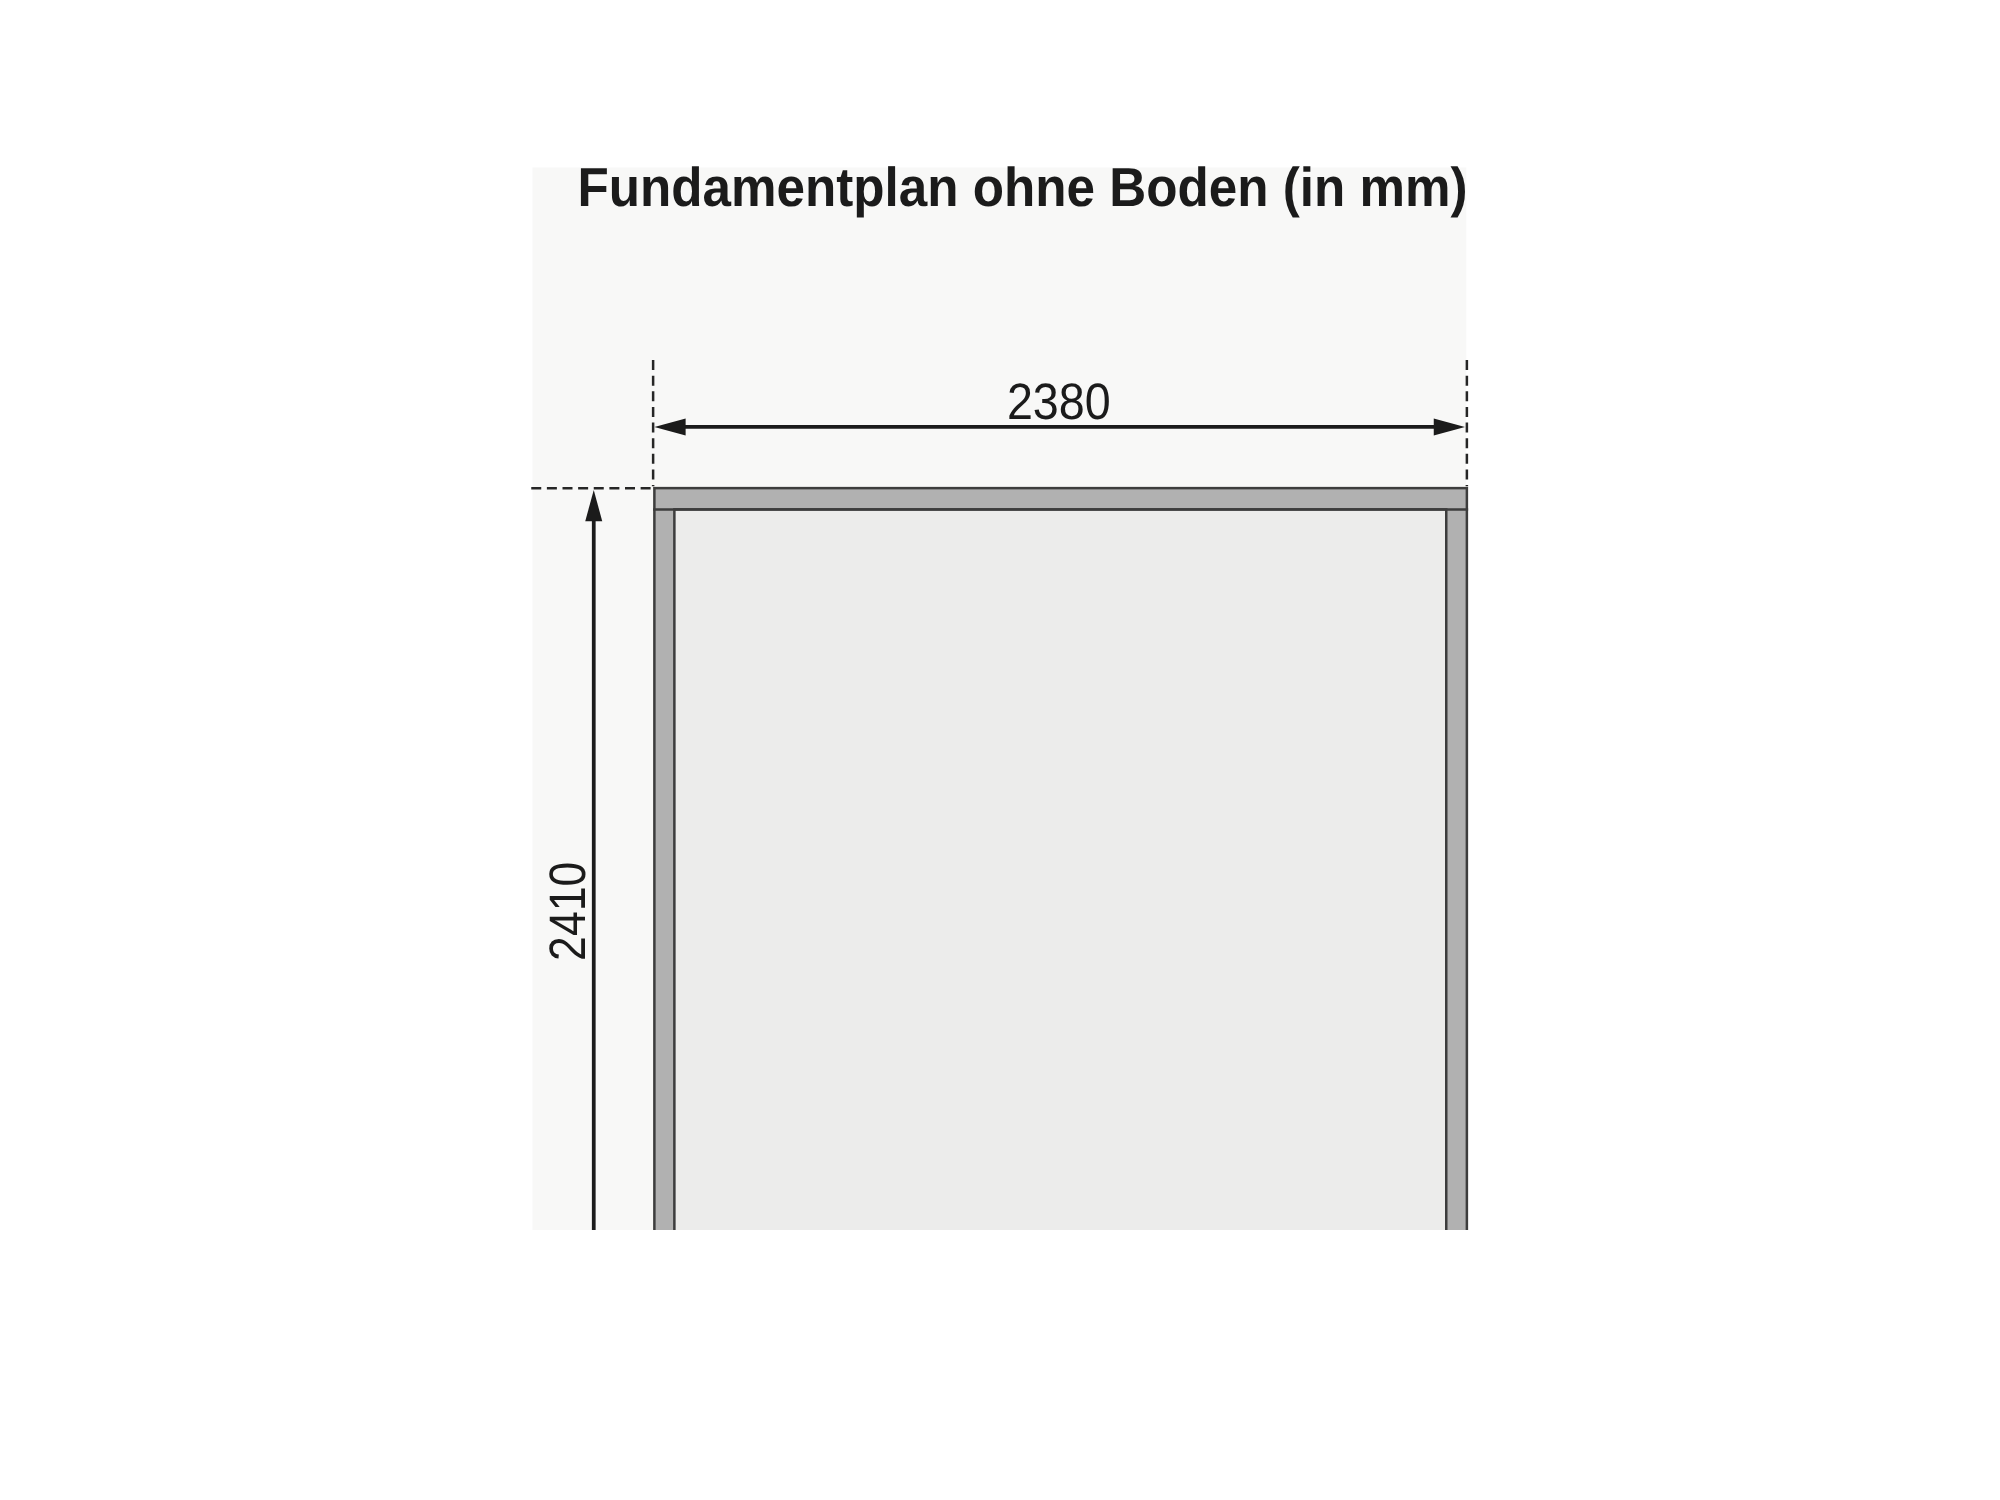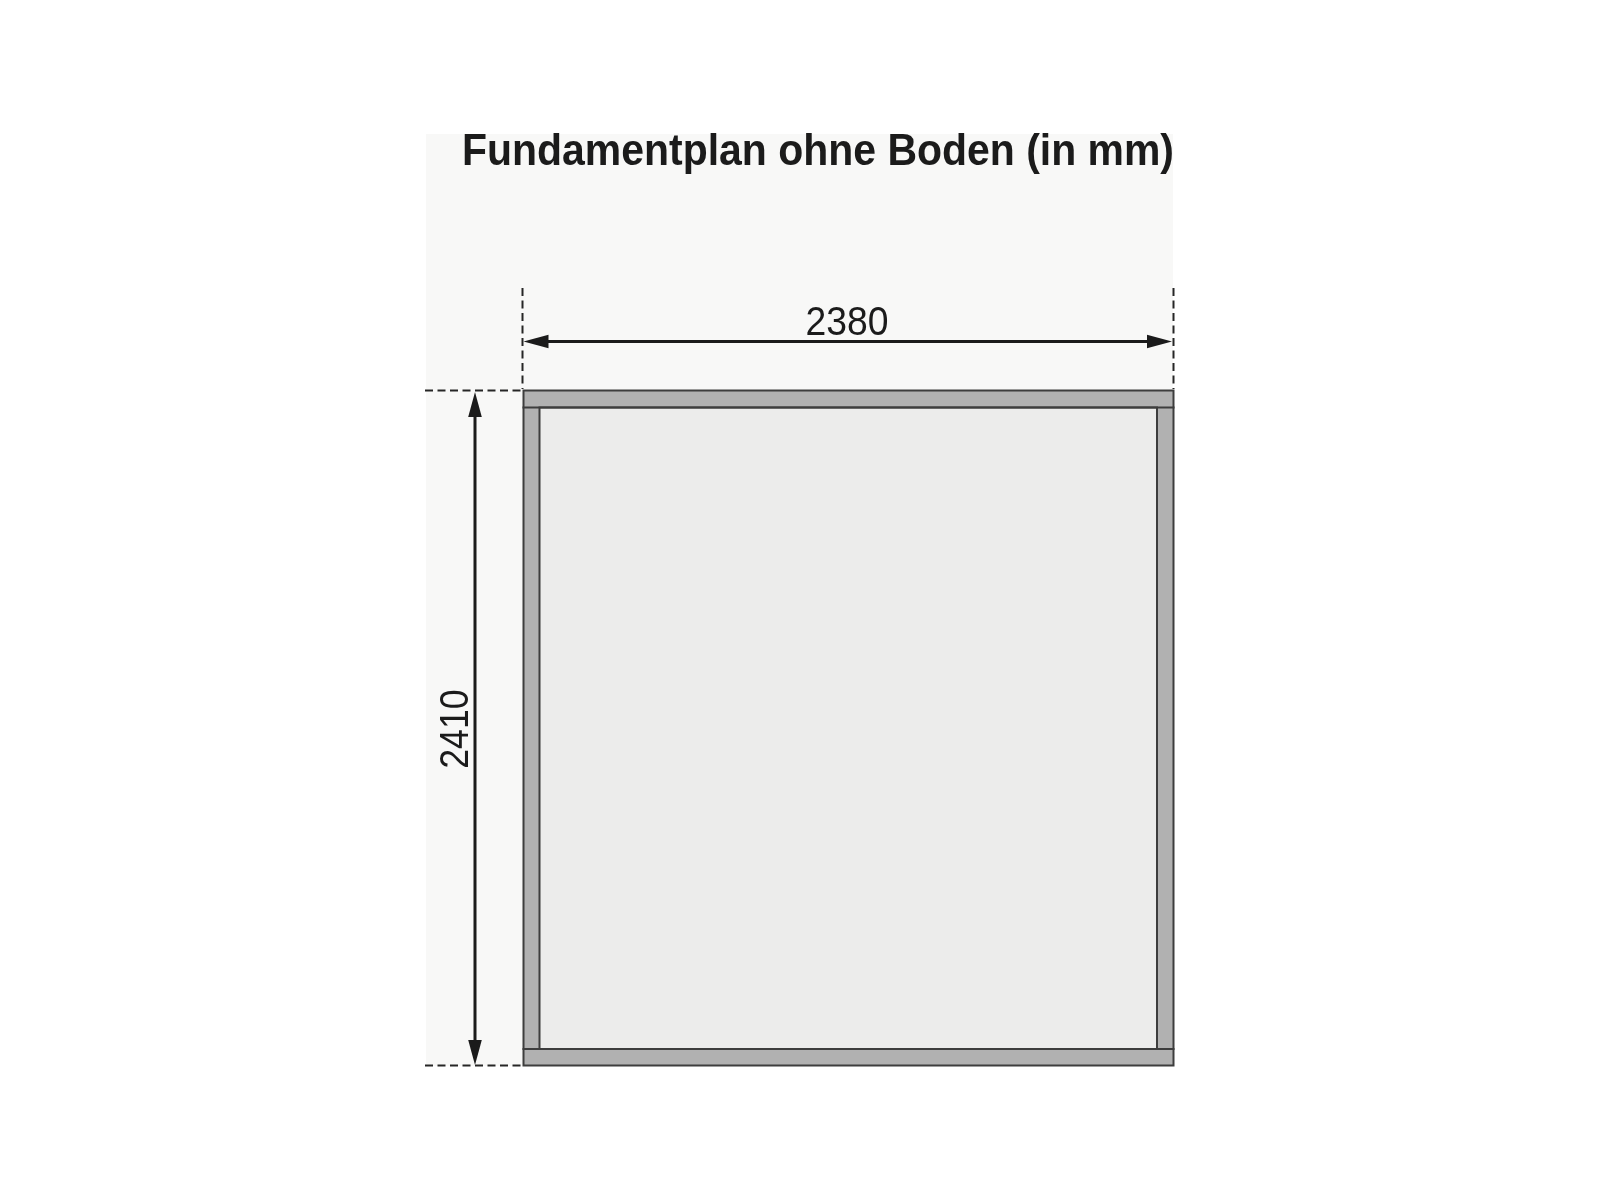--- a/index.html
+++ b/index.html
@@ -1,16 +1,16 @@
 <!DOCTYPE html>
 <html><head>
 <meta charset="utf-8">
 <style>
   html,body{margin:0;padding:0;background:#ffffff;}
-  #page{position:relative;width:1600px;height:1200px;background:#ffffff;overflow:hidden;}
+  #page{position:relative;width:1600px;height:984px;background:#ffffff;overflow:hidden;}
   svg{position:absolute;left:0;top:0;}
   text{font-family:"Liberation Sans", sans-serif;fill:#1b1b1b;}
 </style>
 </head>
 <body>
 <div id="page">
 <svg width="1600" height="1200" viewBox="0 0 1600 1200">
 
   <rect x="426" y="134" width="747" height="932" fill="#f8f8f7"></rect>
 

